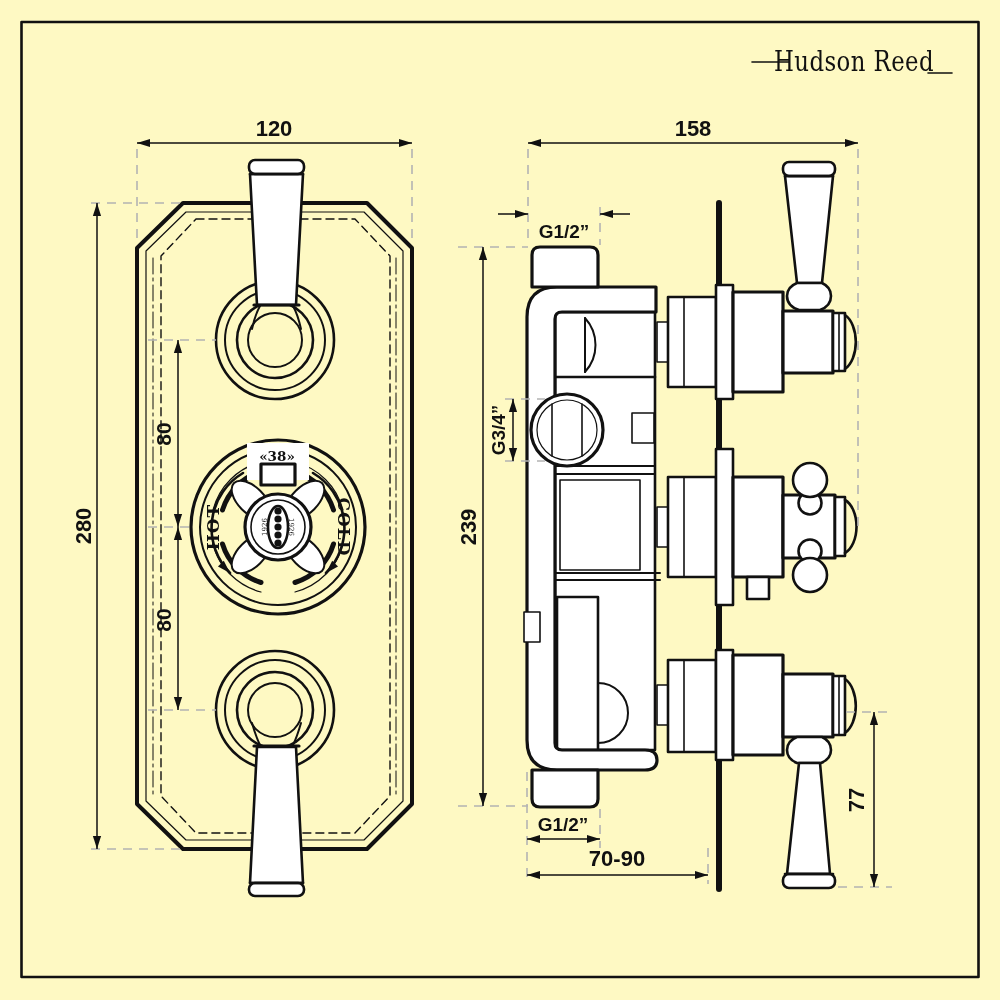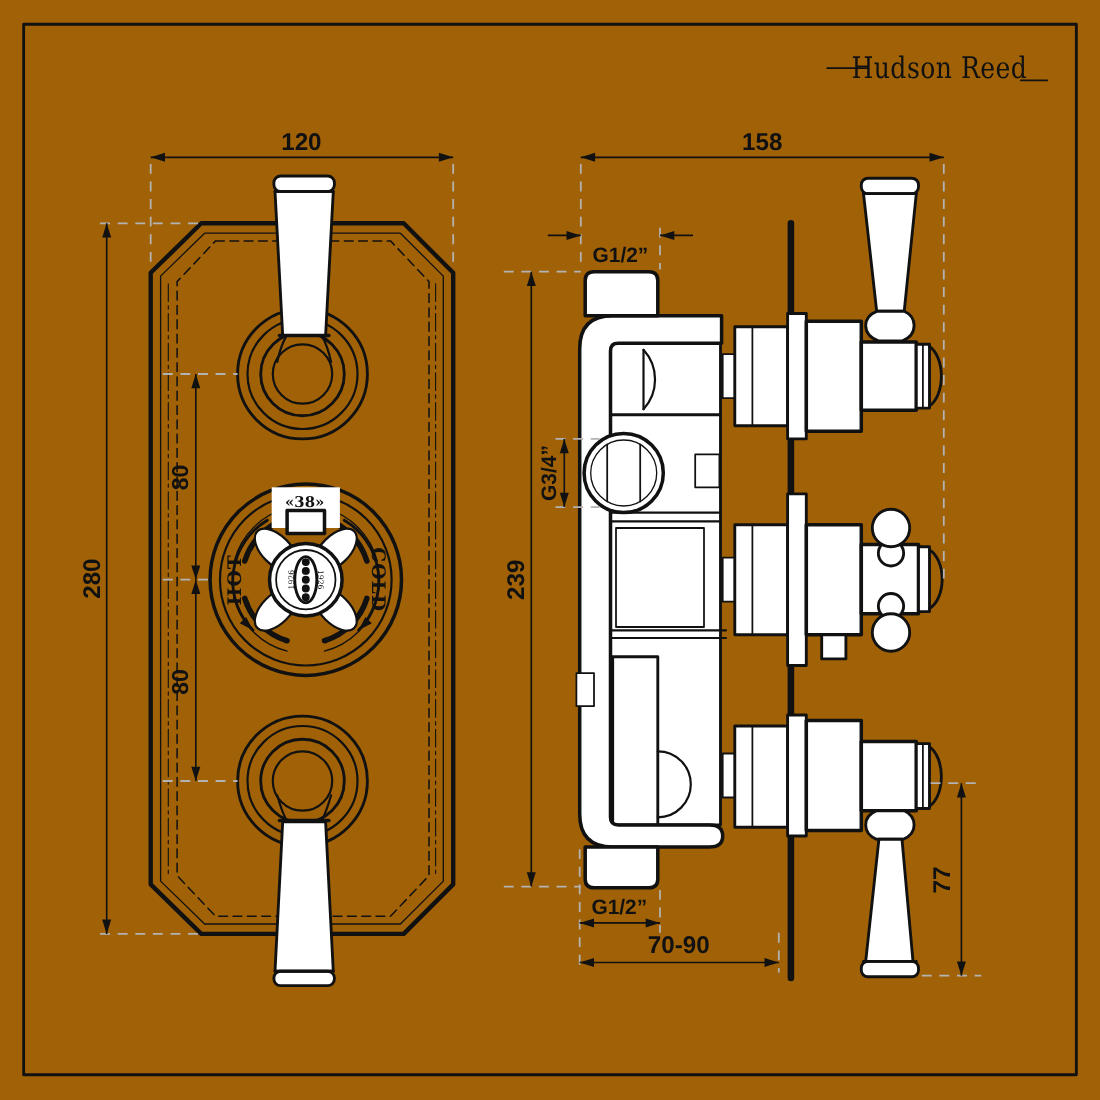--- a/index.html
+++ b/index.html
@@ -1,16 +1,16 @@
 <!DOCTYPE html>
 <html><head>
 <meta charset="utf-8">
 <style>
   html,body{margin:0;padding:0;background:#fff;}
-  .stage{width:1000px;height:1000px;background:#a16207;position:relative;overflow:hidden;}
+  .stage{width:1000px;height:1000px;background:#fef9c3;position:relative;overflow:hidden;}
   svg{display:block;}
   
   .ln{stroke:#111;fill:none;stroke-linejoin:round;stroke-linecap:round;}
   .fw{fill:#ffffff;}
   .s1{stroke-width:1.2;} .s13{stroke-width:1.4;} .s15{stroke-width:1.6;}
   .s2{stroke-width:2;} .s25{stroke-width:2.6;} .s3{stroke-width:3.2;}
   .s4{stroke-width:4;} .s5{stroke-width:5;}
   .dash{stroke-dasharray:8 5;}
   .dashdot{stroke-dasharray:16 4 3 4;stroke-width:1;}
   .ext{stroke:#b3b3b3;stroke-width:1.6;stroke-dasharray:9 7;fill:none;}

